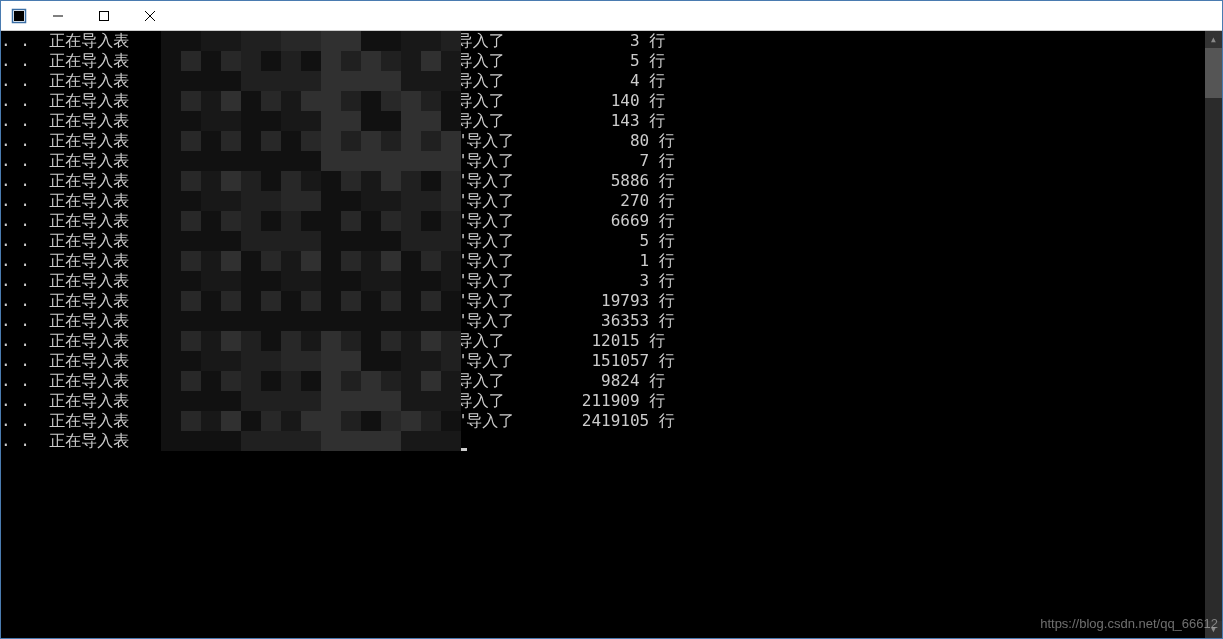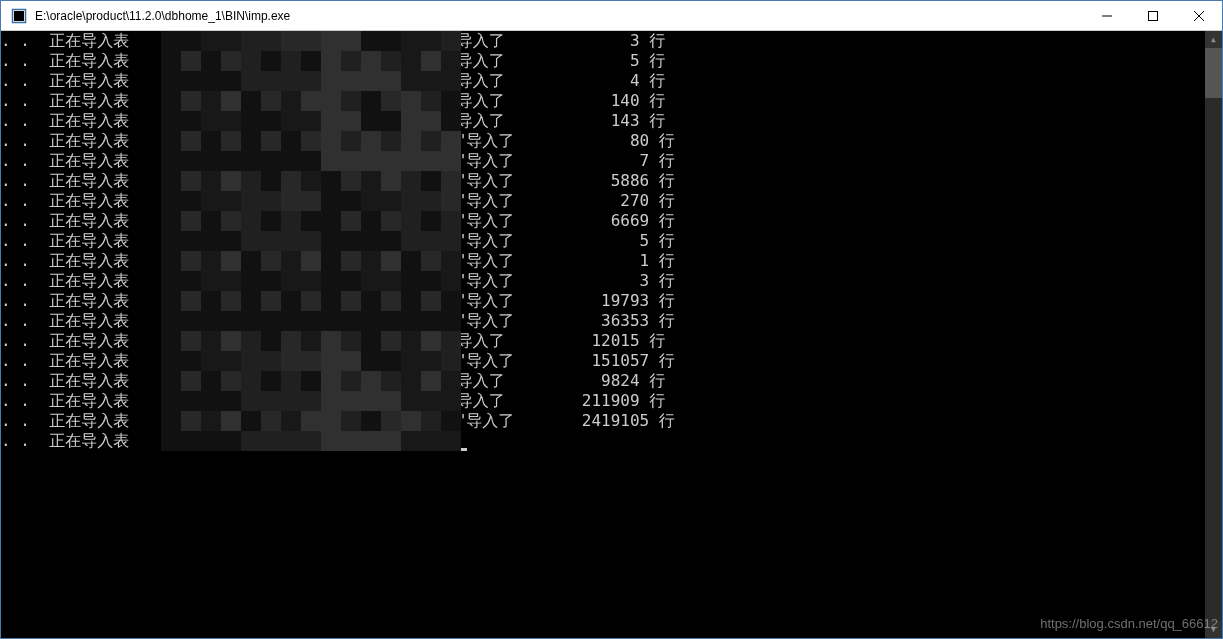--- a/index.html
+++ b/index.html
@@ -138,21 +138,20 @@
 <body>
 
 <div class="window">
   <div class="titlebar">
     <span class="app-icon">
       <svg viewBox="0 0 16 16">
           <rect x="1.5" y="1.5" width="13" height="13" fill="none" stroke="#3a6ea5" stroke-width="1.5"></rect>
           <rect x="3" y="3" width="10" height="10" fill="#000"></rect>
         </svg>
     </span>
-    <div class="title-text">E:\oracle\product\11.2.0\dbhome_1\BIN\imp.exe</div>
     <div class="win-controls">
       <div class="win-btn">
         <svg viewBox="0 0 10 10">
             <line x1="0" y1="5" x2="10" y2="5"></line>
           </svg>
       </div>
       <div class="win-btn">
         <svg viewBox="0 0 10 10">
             <rect x="0.5" y="0.5" width="9" height="9"></rect>
           </svg>

